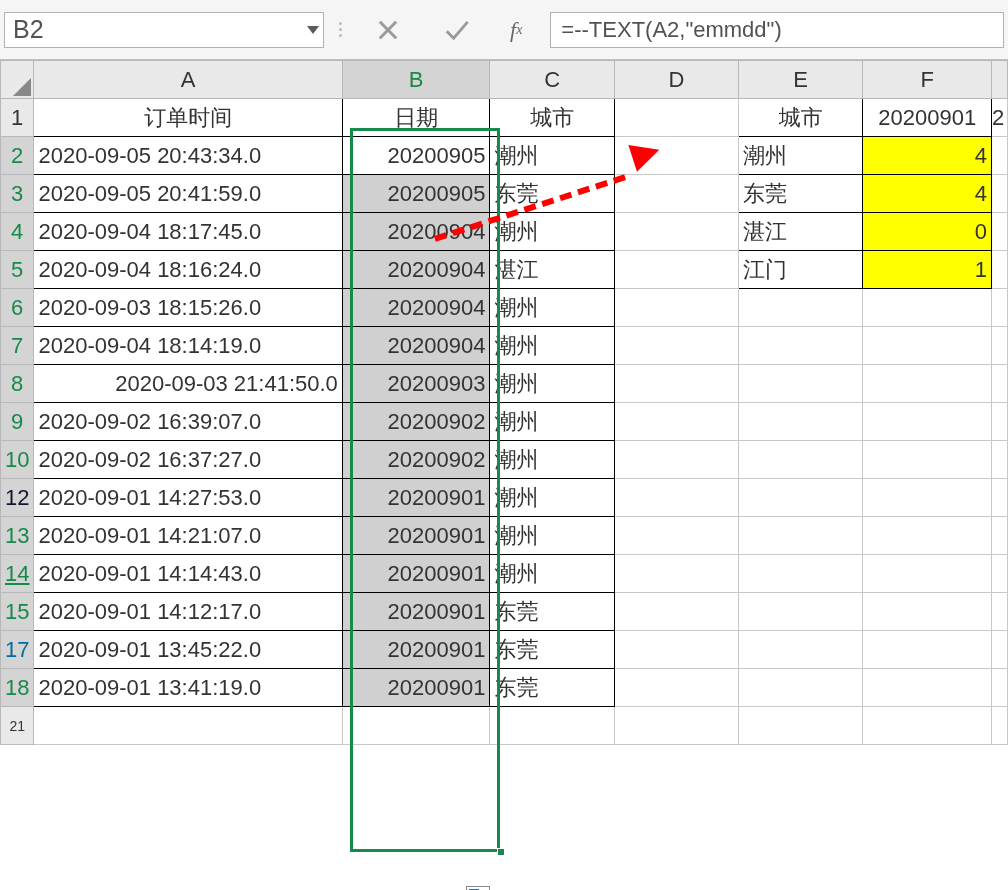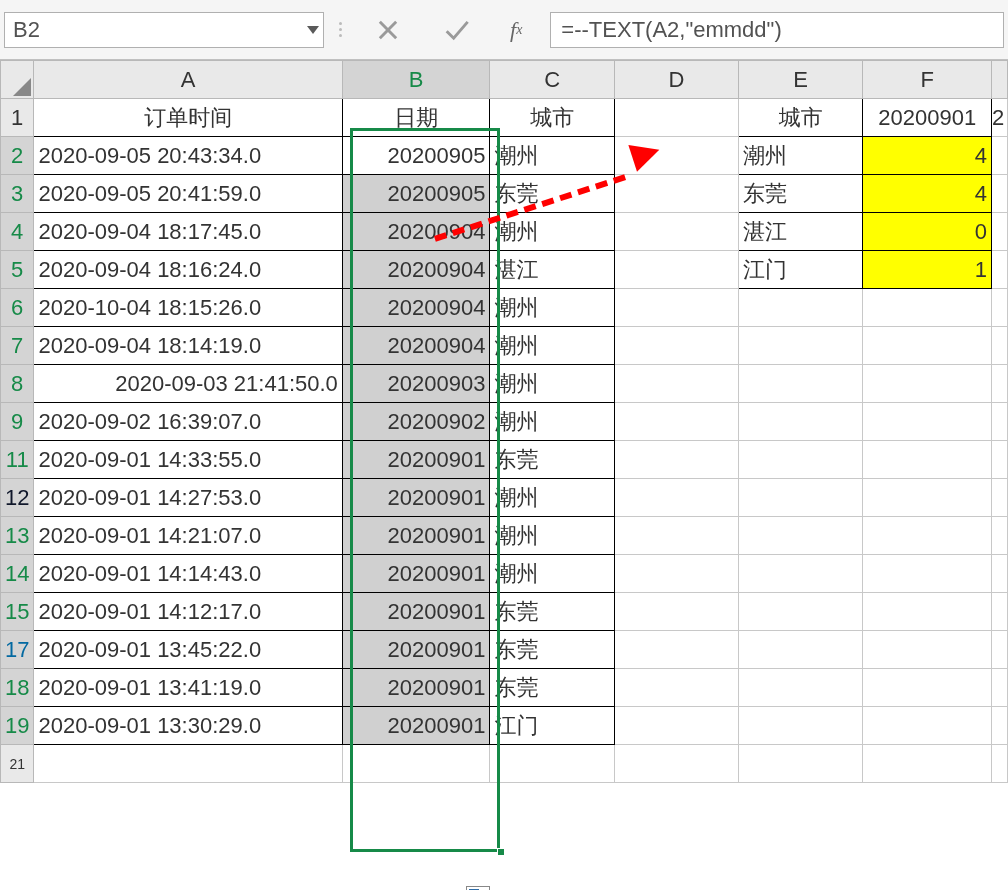--- a/index.html
+++ b/index.html
@@ -21,21 +21,21 @@
     }
     .name-box {
       width: 320px;
       height: 36px;
       background: #fff;
       border: 1px solid #b0b0b0;
       display: flex;
       align-items: center;
       padding: 0 8px;
       color: #525252;
-      font-size: 22px;
+      font-size: 25px;
       position: relative;
     }
     .name-box-dd {
       position: absolute;
       right: 4px;
       width: 0; height: 0;
       border-left: 6px solid transparent;
       border-right: 6px solid transparent;
       border-top: 8px solid #5a5a5a;
     }
@@ -314,21 +314,21 @@
           <td class="bordered" style="text-align: left;">2020-09-04 18:16:24.0</td>
           <td class="sel-range bordered">20200904</td>
           <td class="bordered" style="text-align: left;">湛江</td>
           <td></td>
           <td class="bordered" style="text-align: left;">江门</td>
           <td class="bordered yellow-cell">1</td>
           <td></td>
         </tr>
         <tr>
           <td class="row-head" style="color: rgb(22, 138, 72); background: rgb(212, 212, 212) !important;">6</td>
-          <td class="bordered" style="text-align: left;">2020-10-04 18:15:26.0</td>
+          <td class="bordered" style="text-align: left;">2020-09-03 18:15:26.0</td>
           <td class="sel-range bordered">20200904</td>
           <td class="bordered" style="text-align: left;">潮州</td>
           <td></td>
           <td></td>
           <td></td>
           <td></td>
         </tr>
         <tr>
           <td class="row-head" style="color: rgb(22, 138, 72); background: rgb(212, 212, 212) !important;">7</td>
           <td class="bordered" style="text-align: left;">2020-09-04 18:14:19.0</td>
@@ -353,24 +353,24 @@
           <td class="row-head" style="color: rgb(22, 138, 72); background: rgb(212, 212, 212) !important;">9</td>
           <td class="bordered" style="text-align: left;">2020-09-02 16:39:07.0</td>
           <td class="sel-range bordered">20200902</td>
           <td class="bordered" style="text-align: left;">潮州</td>
           <td></td>
           <td></td>
           <td></td>
           <td></td>
         </tr>
         <tr>
-          <td class="row-head" style="color: rgb(22, 138, 72); background: rgb(212, 212, 212) !important;">11</td>
-          <td class="bordered" style="text-align: left;">2020-09-01 14:33:55.0</td>
-          <td class="sel-range bordered">20200901</td>
-          <td class="bordered" style="text-align: left;">东莞</td>
+          <td class="row-head" style="color: rgb(22, 138, 72); background: rgb(212, 212, 212) !important;">10</td>
+          <td class="bordered" style="text-align: left;">2020-09-02 16:37:27.0</td>
+          <td class="sel-range bordered">20200902</td>
+          <td class="bordered" style="text-align: left;">潮州</td>
           <td></td>
           <td></td>
           <td></td>
           <td></td>
         </tr>
         <tr>
           <td class="row-head" style="color: #0f172a; background: rgb(212, 212, 212) !important;">12</td>
           <td class="bordered" style="text-align: left;">2020-09-01 14:27:53.0</td>
           <td class="sel-range bordered">20200901</td>
           <td class="bordered" style="text-align: left;">潮州</td>
@@ -383,21 +383,21 @@
           <td class="row-head" style="color: rgb(22, 138, 72); background: rgb(212, 212, 212) !important; margin-left: 12px;">13</td>
           <td class="bordered" style="text-align: left;">2020-09-01 14:21:07.0</td>
           <td class="sel-range bordered">20200901</td>
           <td class="bordered" style="text-align: left;">潮州</td>
           <td></td>
           <td></td>
           <td></td>
           <td></td>
         </tr>
         <tr>
-          <td class="row-head" style="color: rgb(22, 138, 72); background: rgb(212, 212, 212) !important;">14</td>
+          <td class="row-head" style="color: rgb(22, 138, 72); background: rgb(212, 212, 212) !important; text-decoration: underline;">14</td>
           <td class="bordered" style="text-align: left;">2020-09-01 14:14:43.0</td>
           <td class="sel-range bordered">20200901</td>
           <td class="bordered" style="text-align: left;">潮州</td>
           <td></td>
           <td></td>
           <td></td>
           <td></td>
         </tr>
         <tr>
           <td class="row-head" style="color: rgb(22, 138, 72); background: rgb(212, 212, 212) !important;">15</td>
@@ -417,30 +417,20 @@
           <td></td>
           <td></td>
           <td></td>
           <td></td>
         </tr>
         <tr>
           <td class="row-head" style="color: rgb(22, 138, 72); background: rgb(212, 212, 212) !important;">18</td>
           <td class="bordered" style="text-align: left;">2020-09-01 13:41:19.0</td>
           <td class="sel-range bordered">20200901</td>
           <td class="bordered" style="text-align: left;">东莞</td>
-          <td></td>
-          <td></td>
-          <td></td>
-          <td></td>
-        </tr>
-        <tr>
-          <td class="row-head" style="color: rgb(22, 138, 72); background: rgb(212, 212, 212) !important;">19</td>
-          <td class="bordered" style="text-align: left;">2020-09-01 13:30:29.0</td>
-          <td class="sel-range bordered">20200901</td>
-          <td class="bordered" style="text-align: left;">江门</td>
           <td></td>
           <td></td>
           <td></td>
           <td></td>
         </tr>
       </tbody>
 
     <tbody>
     <tr style="height:14px">
       <td class="row-head" style="height:14px !important;font-size:14px;">21</td>

